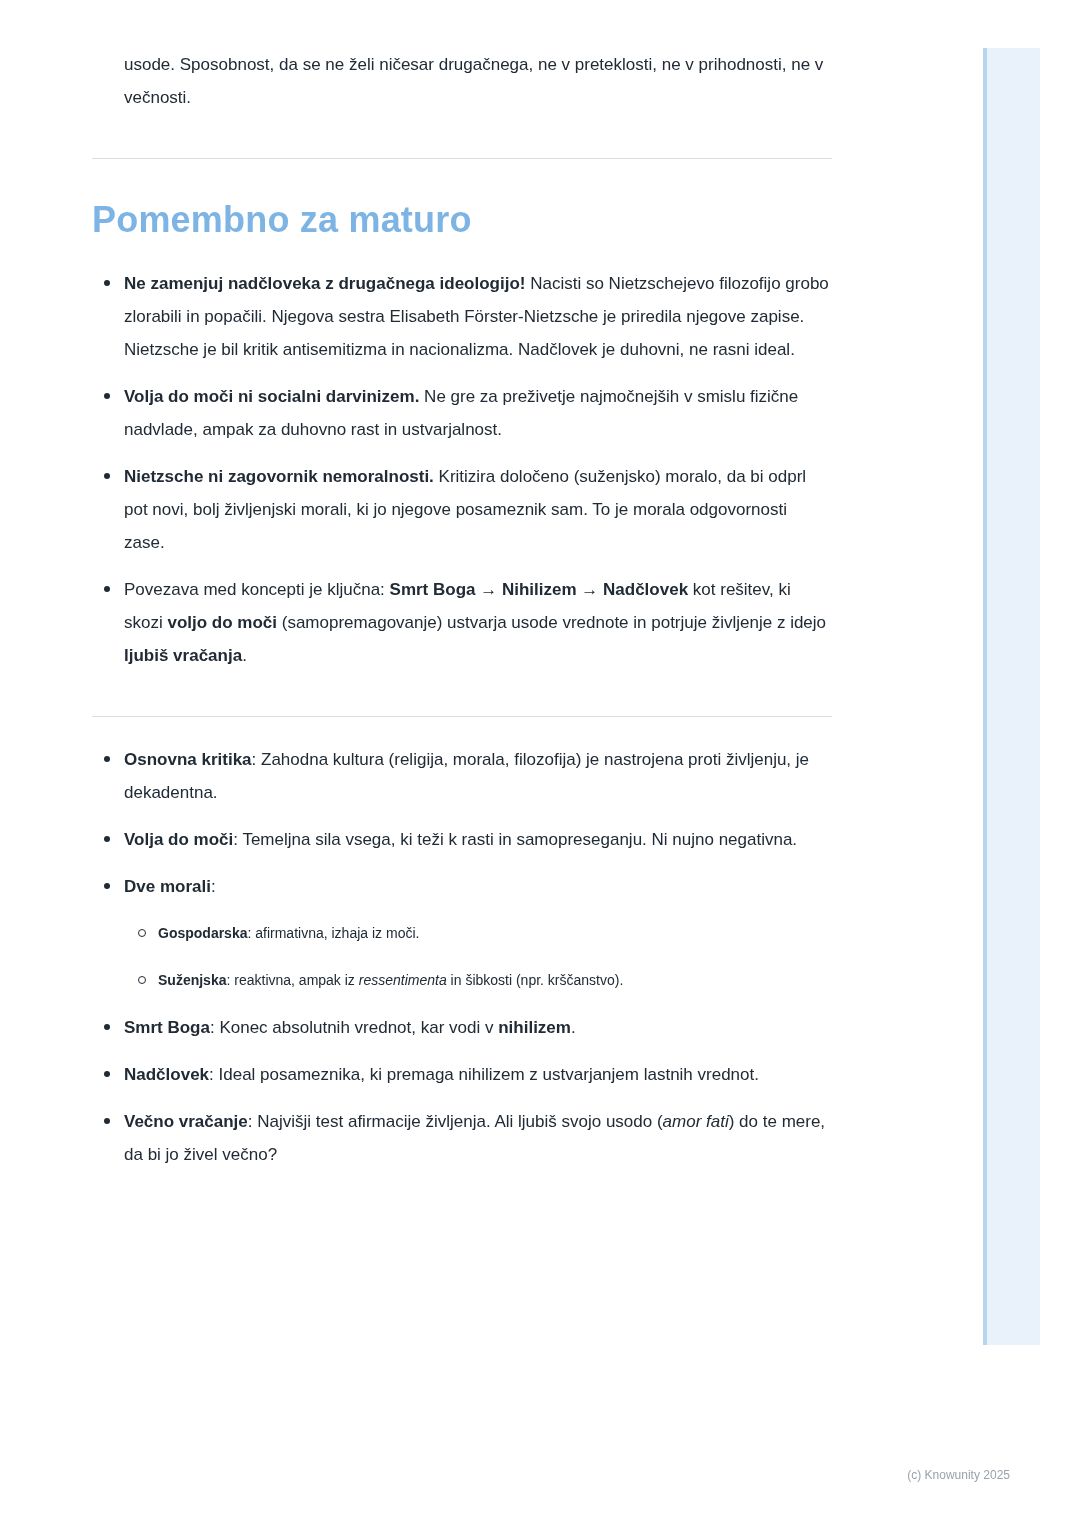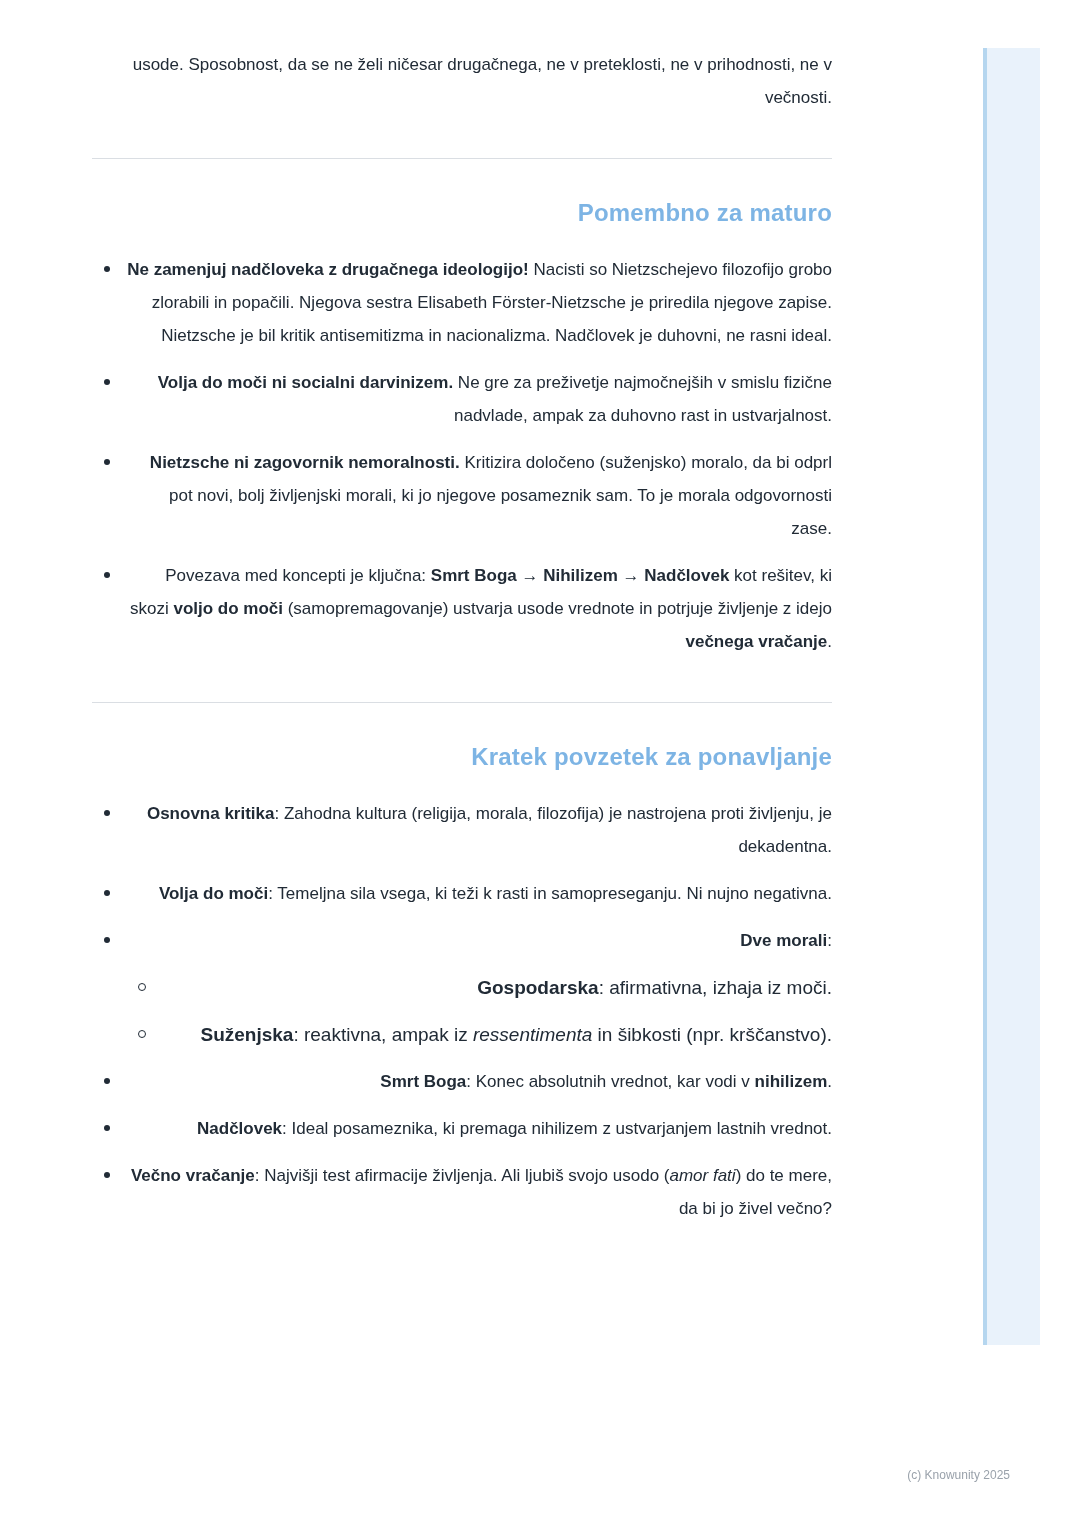--- a/index.html
+++ b/index.html
@@ -21,36 +21,35 @@
     width: 1080px;
     height: 1528px;
     background: #ffffff;
     overflow: hidden;
   }
   .content {
     position: absolute;
     top: 48px;
     left: 92px;
     width: 740px;
-    text-align: right;
   }
   .top-paragraph {
     font-size: 17px;
     line-height: 33px;
     padding-left: 32px;
     color: var(--body-text);
   }
   .divider {
     border: none;
     border-top: 1px solid var(--divider);
     margin: 44px 0 0 0;
   }
   h2.section-title {
     color: var(--heading-blue);
-    font-size: 24px;
+    font-size: 36px;
     font-weight: bold;
     margin-top: 40px;
     letter-spacing: 0.2px;
   }
   ul.bullet-list {
     margin-top: 26px;
     padding-left: 32px;
     list-style: none;
   }
   ul.bullet-list > li {
@@ -69,21 +68,21 @@
     border-radius: 50%;
     background: var(--body-text);
   }
   ul.sub-list {
     margin-top: 14px;
     padding-left: 34px;
     list-style: none;
   }
   ul.sub-list > li {
     position: relative;
-    font-size: 19px;
+    font-size: 14px;
     line-height: 33px;
     margin-bottom: 14px;
   }
   ul.sub-list > li::before {
     content: "";
     position: absolute;
     left: -20px;
     top: 12px;
     width: 6px;
     height: 6px;
@@ -129,27 +128,26 @@
       <li>
         <span class="b">Ne zamenjuj nadčloveka z drugačnega ideologijo!</span><span> Nacisti so Nietzschejevo filozofijo grobo zlorabili in popačili. Njegova sestra Elisabeth Förster-Nietzsche je priredila njegove zapise. Nietzsche je bil kritik antisemitizma in nacionalizma. Nadčlovek je duhovni, ne rasni ideal.</span>
       </li>
       <li>
         <span class="b">Volja do moči ni socialni darvinizem.</span><span> Ne gre za preživetje najmočnejših v smislu fizične nadvlade, ampak za duhovno rast in ustvarjalnost.</span>
       </li>
       <li>
         <span class="b">Nietzsche ni zagovornik nemoralnosti.</span><span> Kritizira določeno (suženjsko) moralo, da bi odprl pot novi, bolj življenjski morali, ki jo njegove posameznik sam. To je morala odgovornosti zase.</span>
       </li>
       <li>
-        <span>Povezava med koncepti je ključna: </span><span class="b">Smrt Boga</span><span> → </span><span class="b">Nihilizem</span><span> → </span><span class="b">Nadčlovek</span><span> kot rešitev, ki skozi </span><span class="b">voljo do moči</span><span> (samopremagovanje) ustvarja usode vrednote in potrjuje življenje z idejo </span><span class="b">večnega vračanje</span><span>.</span>
+        <span>Povezava med koncepti je ključna: </span><span class="b">Smrt Boga</span><span> → </span><span class="b">Nihilizem</span><span> → </span><span class="b">Nadčlovek</span><span> kot rešitev, ki skozi </span><span class="b">voljo do moči</span><span> (samopremagovanje) ustvarja usode vrednote in potrjuje življenje z idejo </span><span class="b">ljubiš vračanja</span><span>.</span>
       </li>
     </ul>
 
     <hr class="divider">
 
-    <h2 class="section-title">Kratek povzetek za ponavljanje</h2>
 
     <ul class="bullet-list">
       <li>
         <span class="b">Osnovna kritika</span><span>: Zahodna kultura (religija, morala, filozofija) je nastrojena proti življenju, je dekadentna.</span>
       </li>
       <li>
         <span class="b">Volja do moči</span><span>: Temeljna sila vsega, ki teži k rasti in samopreseganju. Ni nujno negativna.</span>
       </li>
       <li>
         <span class="b">Dve morali</span><span>:</span>

